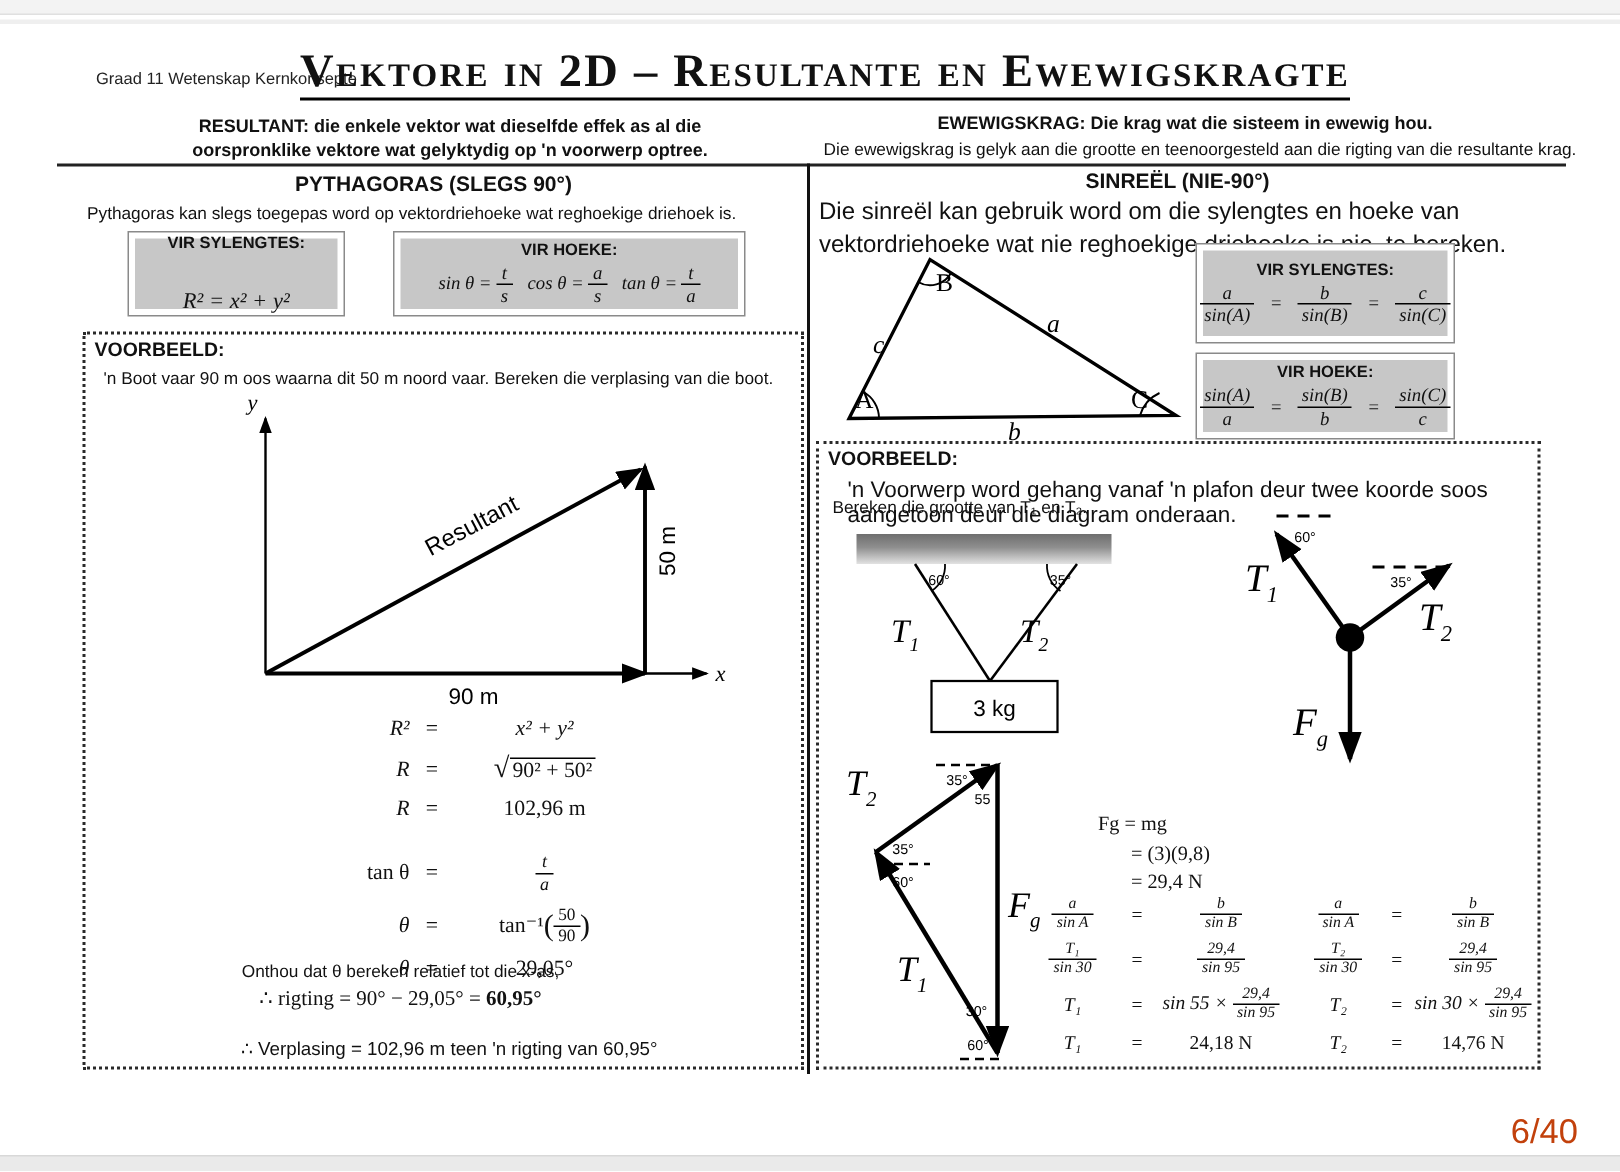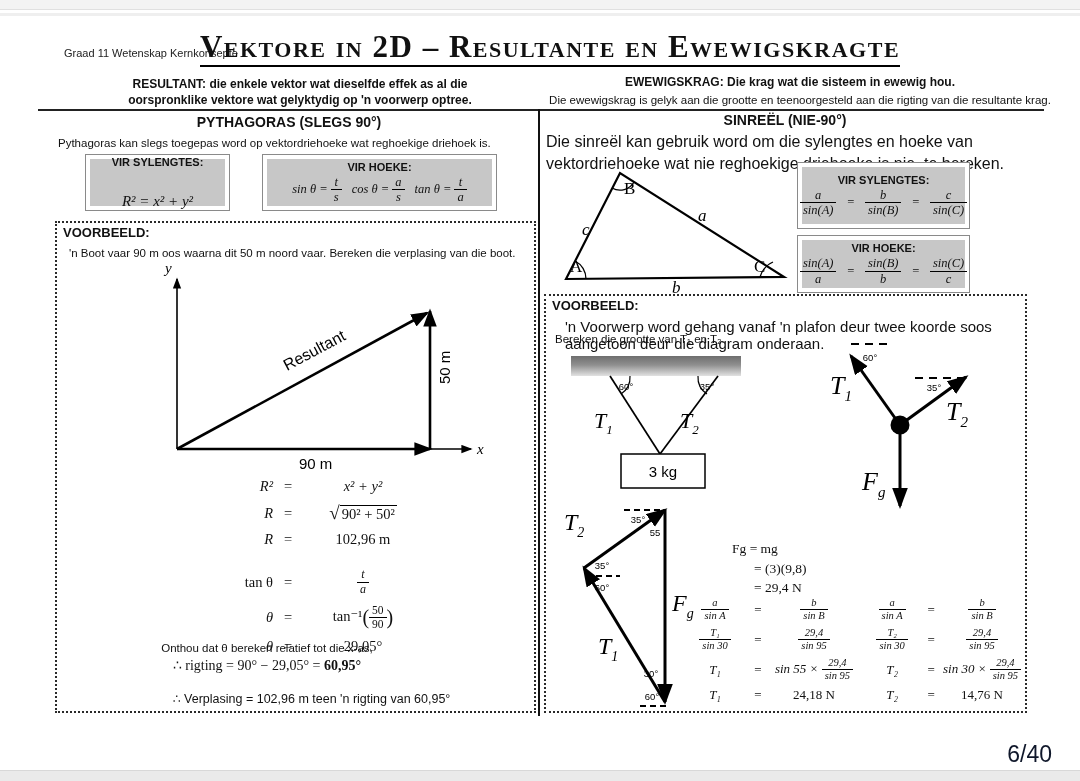--- a/index.html
+++ b/index.html
@@ -63,36 +63,36 @@
   .eq-s{width:30px;text-align:center;}
   .eq-r{width:120px;text-align:center;}
   .gap-top{margin-top:20px;}
   .sqrt-sign{font-size:19px;}
   .radicand{border-top:1.2px solid #000;padding:0 2px;}
   .bigparen{font-size:20px;vertical-align:middle;}
 
   .note1{left:30px;top:419px;width:360px;text-align:center;font-size:11.5px;}
   .note2{left:30px;top:434px;width:360px;text-align:center;font-size:14px;
          font-family:"Liberation Serif","DejaVu Serif",serif;}
-  .lconclusion{left:16px;top:468px;width:477px;text-align:center;font-size:12.5px;}
+  .lconclusion{left:4px;top:468px;width:477px;text-align:center;font-size:12.5px;}
 
   .fgcalc{left:186px;top:243px;font-family:"Liberation Serif","DejaVu Serif",serif;font-size:13.5px;line-height:1.45;}
   .fgcalc .ind{padding-left:22px;}
 
   .calc{font-family:"Liberation Serif","DejaVu Serif",serif;font-size:13px;}
   .calc1{left:138px;top:301px;width:180px;}
   .calc2{left:318px;top:301px;width:158px;}
   .crow{display:flex;align-items:center;margin-bottom:5px;}
   .c-l{width:62px;text-align:center;font-style:italic;}
   .c-s{width:24px;text-align:center;}
   .c-r{width:88px;text-align:center;font-style:italic;}
   .smallfrac{font-size:10.5px;}
   .cval{font-style:normal;}
 
-  .page-indicator{right:28px;bottom:13px;font-size:23px;color:#0f172a;}
+  .page-indicator{right:28px;bottom:13px;font-size:23px;color:#c2410c;}
   svg text{font-family:"Liberation Serif","DejaVu Serif",serif;}
   .svgsans{font-family:"Liberation Sans",sans-serif !important;}
 </style>
 </head>
 <body>
 
 <svg width="0" height="0" style="position:absolute">
   <defs>
     <marker id="arr" markerWidth="8" markerHeight="7" refX="6" refY="2.6" orient="auto" markerUnits="strokeWidth">
       <path d="M0,0 L7,2.6 L0,5.2 z" fill="#000"></path>

